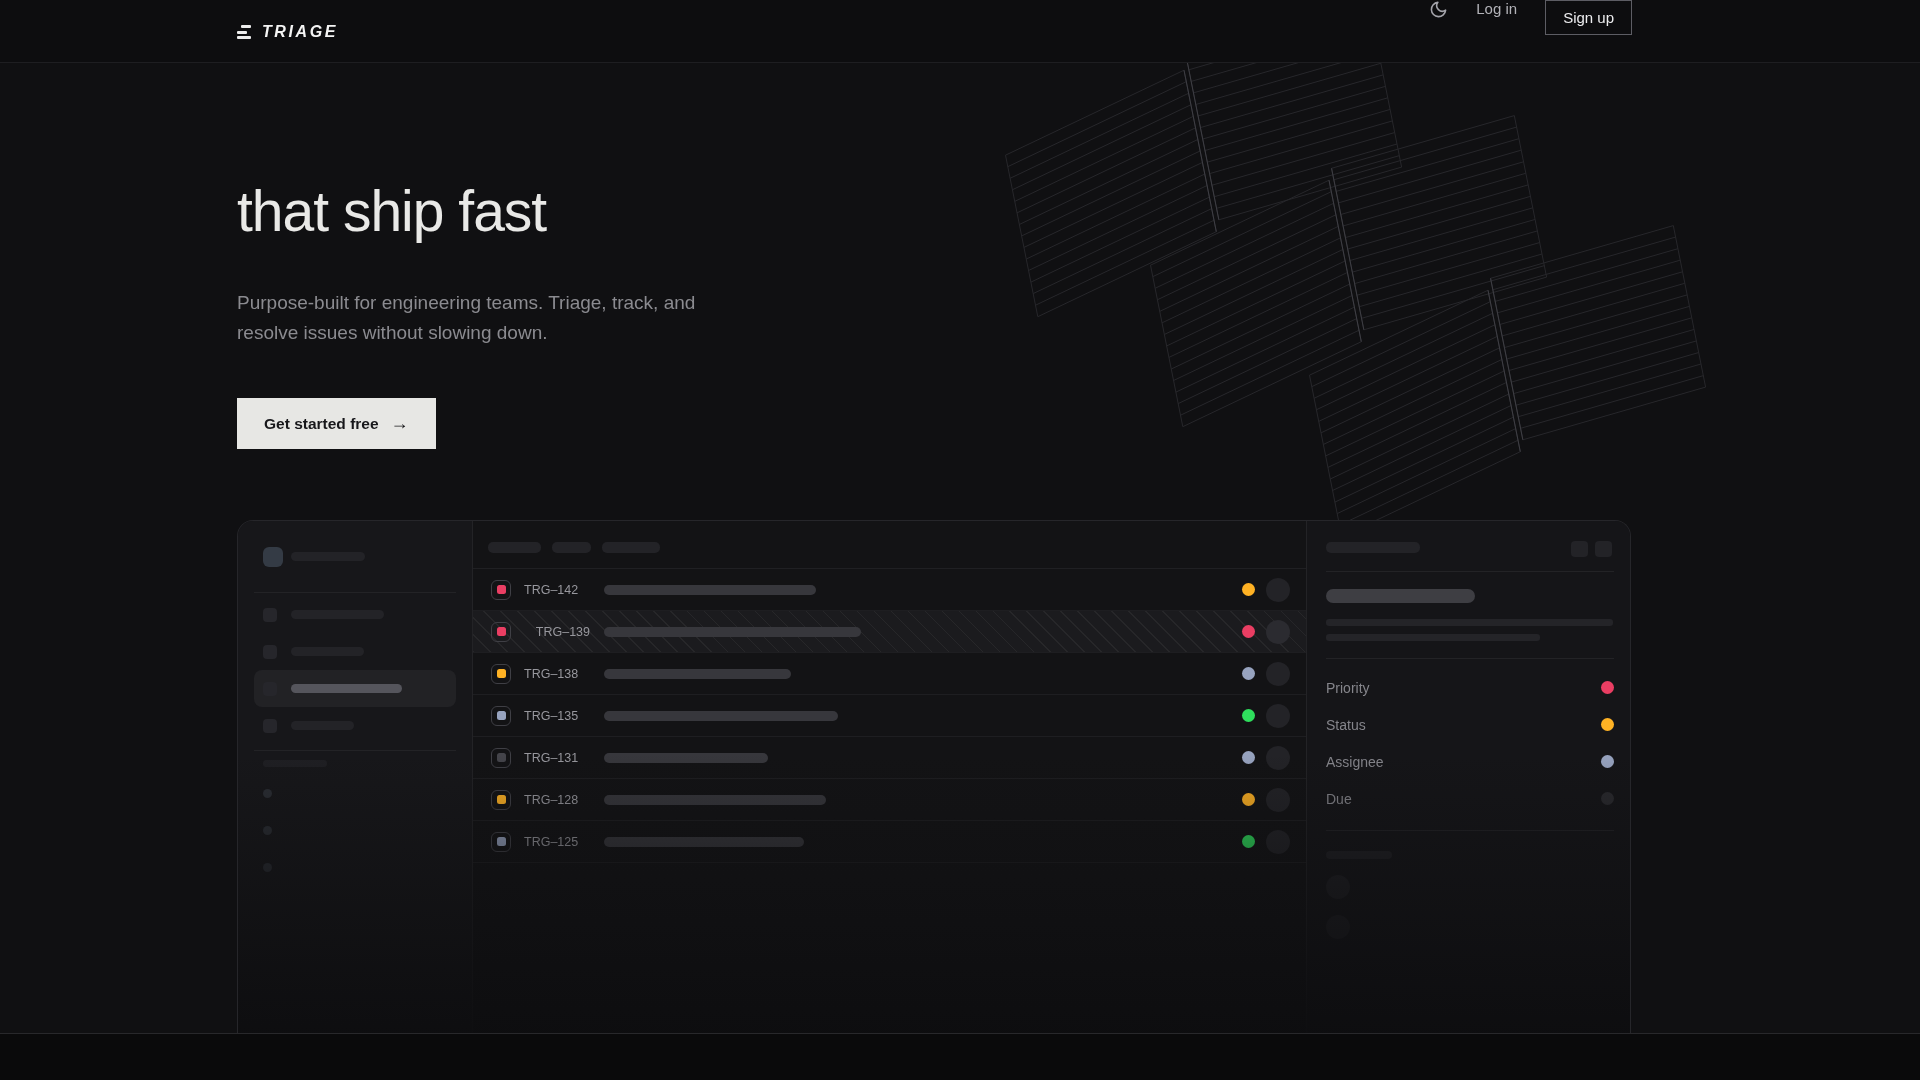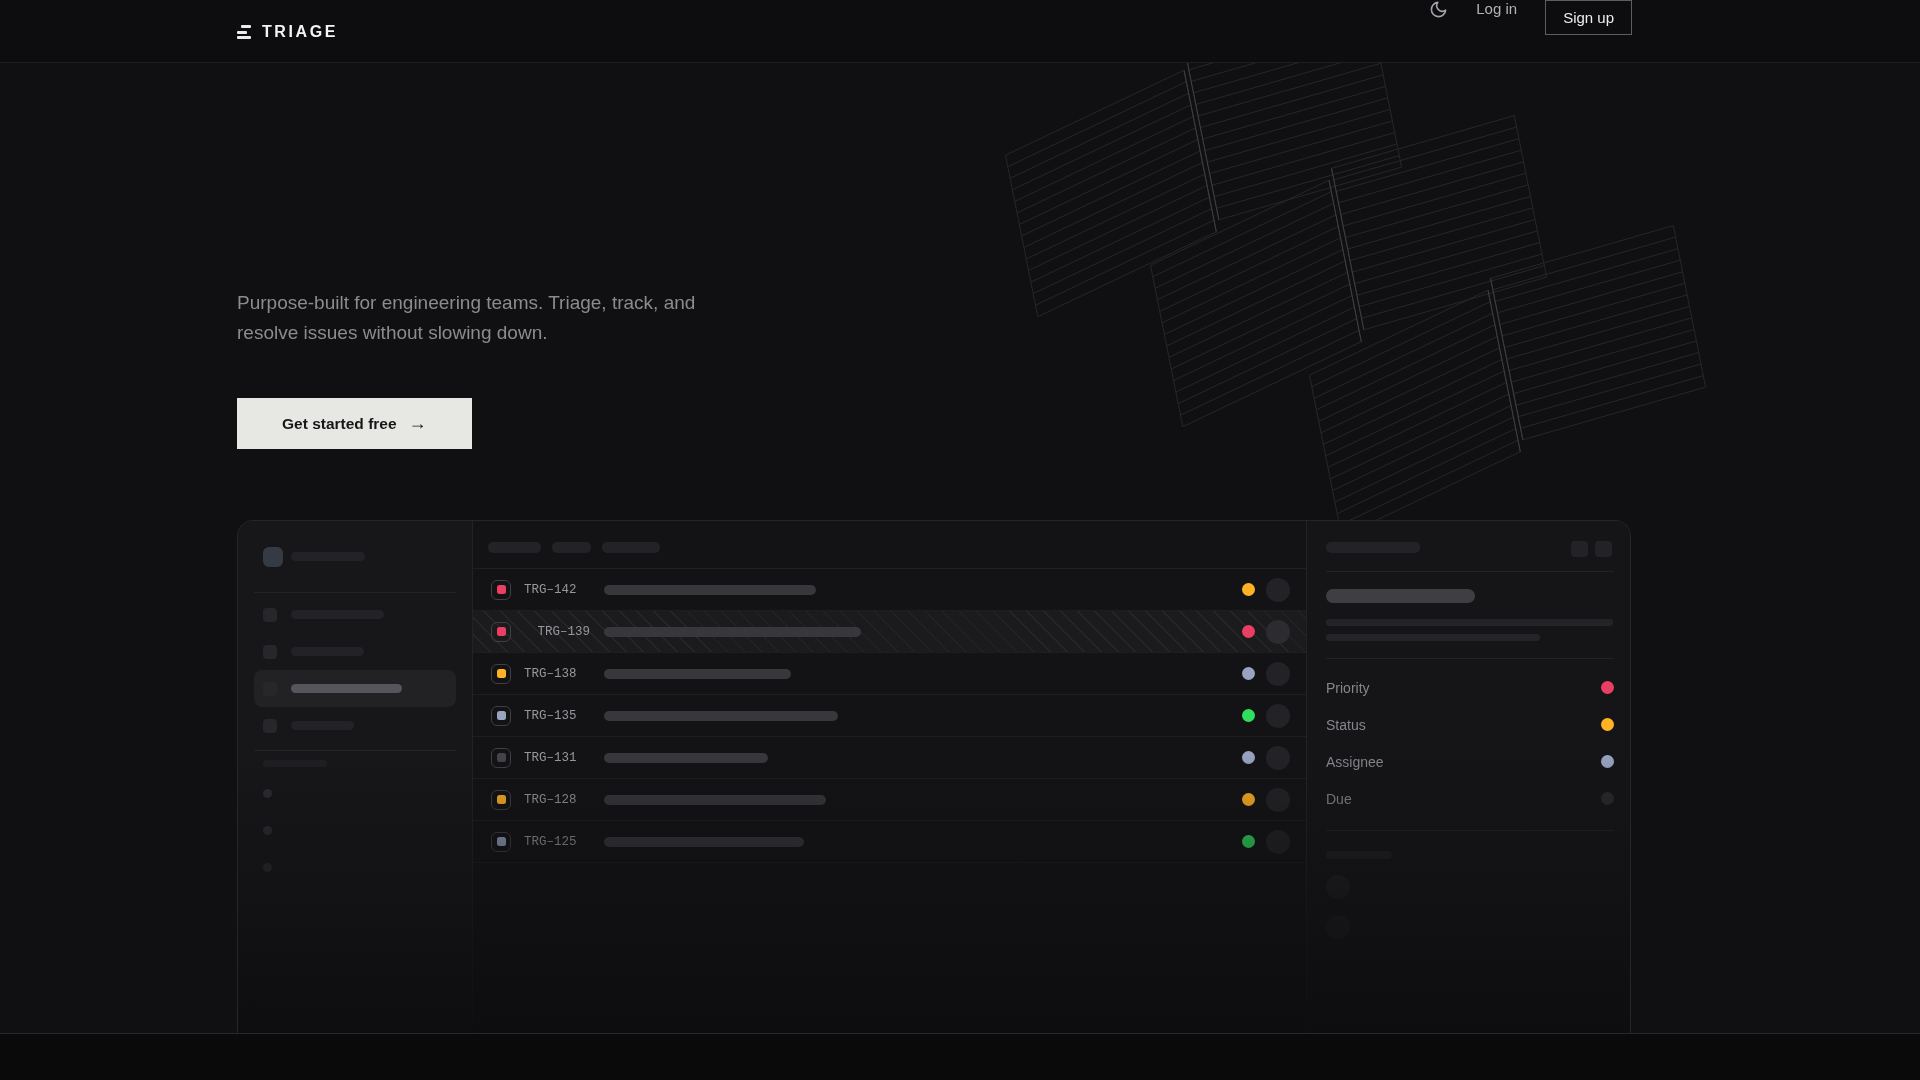--- a/index.html
+++ b/index.html
@@ -2,40 +2,40 @@
 <html><head>
 <meta charset="utf-8">
 <style>
   * { margin:0; padding:0; box-sizing:border-box; }
   html,body { width:1920px; height:1080px; overflow:hidden; background:#0e0e10; }
   body { font-family:"Liberation Sans", sans-serif; position:relative; }
   .page { position:absolute; top:0; left:0; width:1920px; height:1080px; background:#101012; overflow:hidden; }
 
   
   .header { position:absolute; top:0; left:0; width:1920px; height:63px; background:#0d0d0f; border-bottom:1px solid #1e1e21; z-index:20; }
-  .brand { position:absolute; left:237px; top:23px; display:flex; align-items:center; gap:11px; cursor:pointer; }
+  .brand { position:absolute; left:237px; top:23px; display:flex; align-items:center; gap:11px; cursor:pointer;font-style:italic; }
   .logo-bars { width:14px; height:14px; display:flex; flex-direction:column; justify-content:space-between; }
   .logo-bars span { height:3px; border-radius:1px; background:#ececec; }
   .logo-bars .b1 { width:10px; margin-left:4px; }
   .logo-bars .b2 { width:10px; }
   .logo-bars .b3 { width:14px; }
   .brand-name { color:#f4f4f4; font-size:16px; font-weight:bold; letter-spacing:2.6px; }
   .header-right { position:absolute; right:288px; top:0; height:63px; display:flex; align-items:flex-start; gap:28px; }
   .theme-toggle { background:none; border:none; cursor:pointer; display:flex; align-items:center; }
   .login-link { color:#b2b2b8; font-size:15px; text-decoration:none; cursor:pointer; }
   .signup-btn { border:1px solid #5d5d64; background:transparent; color:#ededef; font-size:15px; padding:8px 17px; cursor:pointer; font-family:inherit; }
 
   
   .bg-shapes { position:absolute; top:63px; left:800px; width:1120px; height:497px; z-index:1; pointer-events:none; }
   .bg-shapes use, .bg-shapes path { stroke:#27272b; fill:none; stroke-width:1; }
   .bg-shapes .ridge { stroke:#3e3e44; }
 
   .hero-title { position:absolute; left:237px; top:114px; font-size:57px; line-height:65px; font-weight:500; color:#e9e9e7; letter-spacing:-1px; z-index:5; }
   .hero-sub { position:absolute; left:237px; top:288px; font-size:19px; line-height:30px; color:#8b8b90; z-index:5; }
-  .cta-btn { position:absolute; left:237px; top:398px; height:51px; background:#e7e7e4; color:#17171a; border:none; font-size:15.5px; font-weight:bold; padding:0 45px; display:flex; align-items:center; gap:12px; cursor:pointer; z-index:5; font-family:inherit; }
+  .cta-btn { position:absolute; left:237px; top:398px; height:51px; background:#e7e7e4; color:#17171a; border:none; font-size:15.5px; font-weight:bold; padding:0 27px; display:flex; align-items:center; gap:12px; cursor:pointer; z-index:5; font-family:inherit; }
   .cta-arrow { font-size:18px; font-weight:normal; }
 
   
   .mockup { position:absolute; left:237px; top:520px; width:1394px; height:514px; background:#141416; border:1px solid #26262a; border-bottom:none; border-radius:16px 16px 0 0; z-index:4; overflow:hidden; }
   .mk-col { position:absolute; top:0; bottom:0; }
   .mk-sidebar { left:0; width:234px; background:#17171a; }
   .mk-list    { left:234px; width:834px; background:#131315; border-left:1px solid #232326; }
   .mk-detail  { left:1068px; width:326px; background:#151518; border-left:1px solid #232326; }
 
   .ph { background:#232327; border-radius:5px; display:block; }
@@ -54,21 +54,21 @@
   .sb-dot { position:absolute; left:25px; width:9px; height:9px; border-radius:50%; background:#2b2e34; }
 
   
   .list-header { position:absolute; left:0; top:0; width:100%; height:48px; border-bottom:1px solid #202023; }
   .list-header .ph { position:absolute; top:21px; height:11px; }
   .issue-row { height:42px; display:flex; align-items:center; padding:0 16px 0 18px; border-bottom:1px solid #1e1e21; position:relative; }
   .issue-row.selected { background-color:#1b1b1e;
     background-image:repeating-linear-gradient(45deg, rgba(255,255,255,0.05) 0px, rgba(255,255,255,0.05) 1px, transparent 1px, transparent 12px);text-align:right; }
   .issue-icon { width:20px; height:20px; border:1.5px solid #3f3f45; border-radius:6px; display:flex; align-items:center; justify-content:center; flex:0 0 auto; }
   .issue-icon-dot { width:9px; height:9px; border-radius:2.5px; }
-  .issue-id { font-family:Liberation Mono, monospace; font-size:12.5px; color:#97979d; margin-left:13px; width:66px; flex:0 0 auto; }
+  .issue-id { font-family:Liberation Sans, sans-serif; font-size:12.5px; color:#97979d; margin-left:13px; width:66px; flex:0 0 auto; }
   .issue-title-pill { height:10px; border-radius:5px; background:#37373c; margin-left:14px; }
   .issue-right { margin-left:auto; display:flex; align-items:center; gap:11px; }
   .status-dot { width:13px; height:13px; border-radius:50%; }
   .avatar { width:24px; height:24px; border-radius:50%; background:#232327; }
   .issue-row.selected .avatar { background:#2b2b30; }
 
   
   .dt-header-pill { position:absolute; left:19px; top:21px; width:94px; height:11px; }
   .dt-sq { position:absolute; top:20px; width:17px; height:16px; border-radius:4px; background:#232327; }
   .dt-sq.s1 { left:264px; } .dt-sq.s2 { left:288px; }
@@ -131,20 +131,21 @@
           <path d="M21 12.79A9 9 0 1 1 11.21 3 7 7 0 0 0 21 12.79z" fill="none" stroke="#a4a4ab" stroke-width="2" stroke-linejoin="round"></path>
         </svg>
       </button>
       <a class="login-link">Log in</a>
       <button class="signup-btn">Sign up</button>
     </div>
   </div>
 
   <h1 class="hero-title">
     <br>
+    <span>that ship fast</span>
   </h1>
   <p class="hero-sub">
     <span>Purpose-built for engineering teams. Triage, track, and</span><br>
     <span>resolve issues without slowing down.</span>
   </p>
   <button class="cta-btn">
     <span>Get started free</span>
     <span class="cta-arrow">→</span>
   </button>
 

